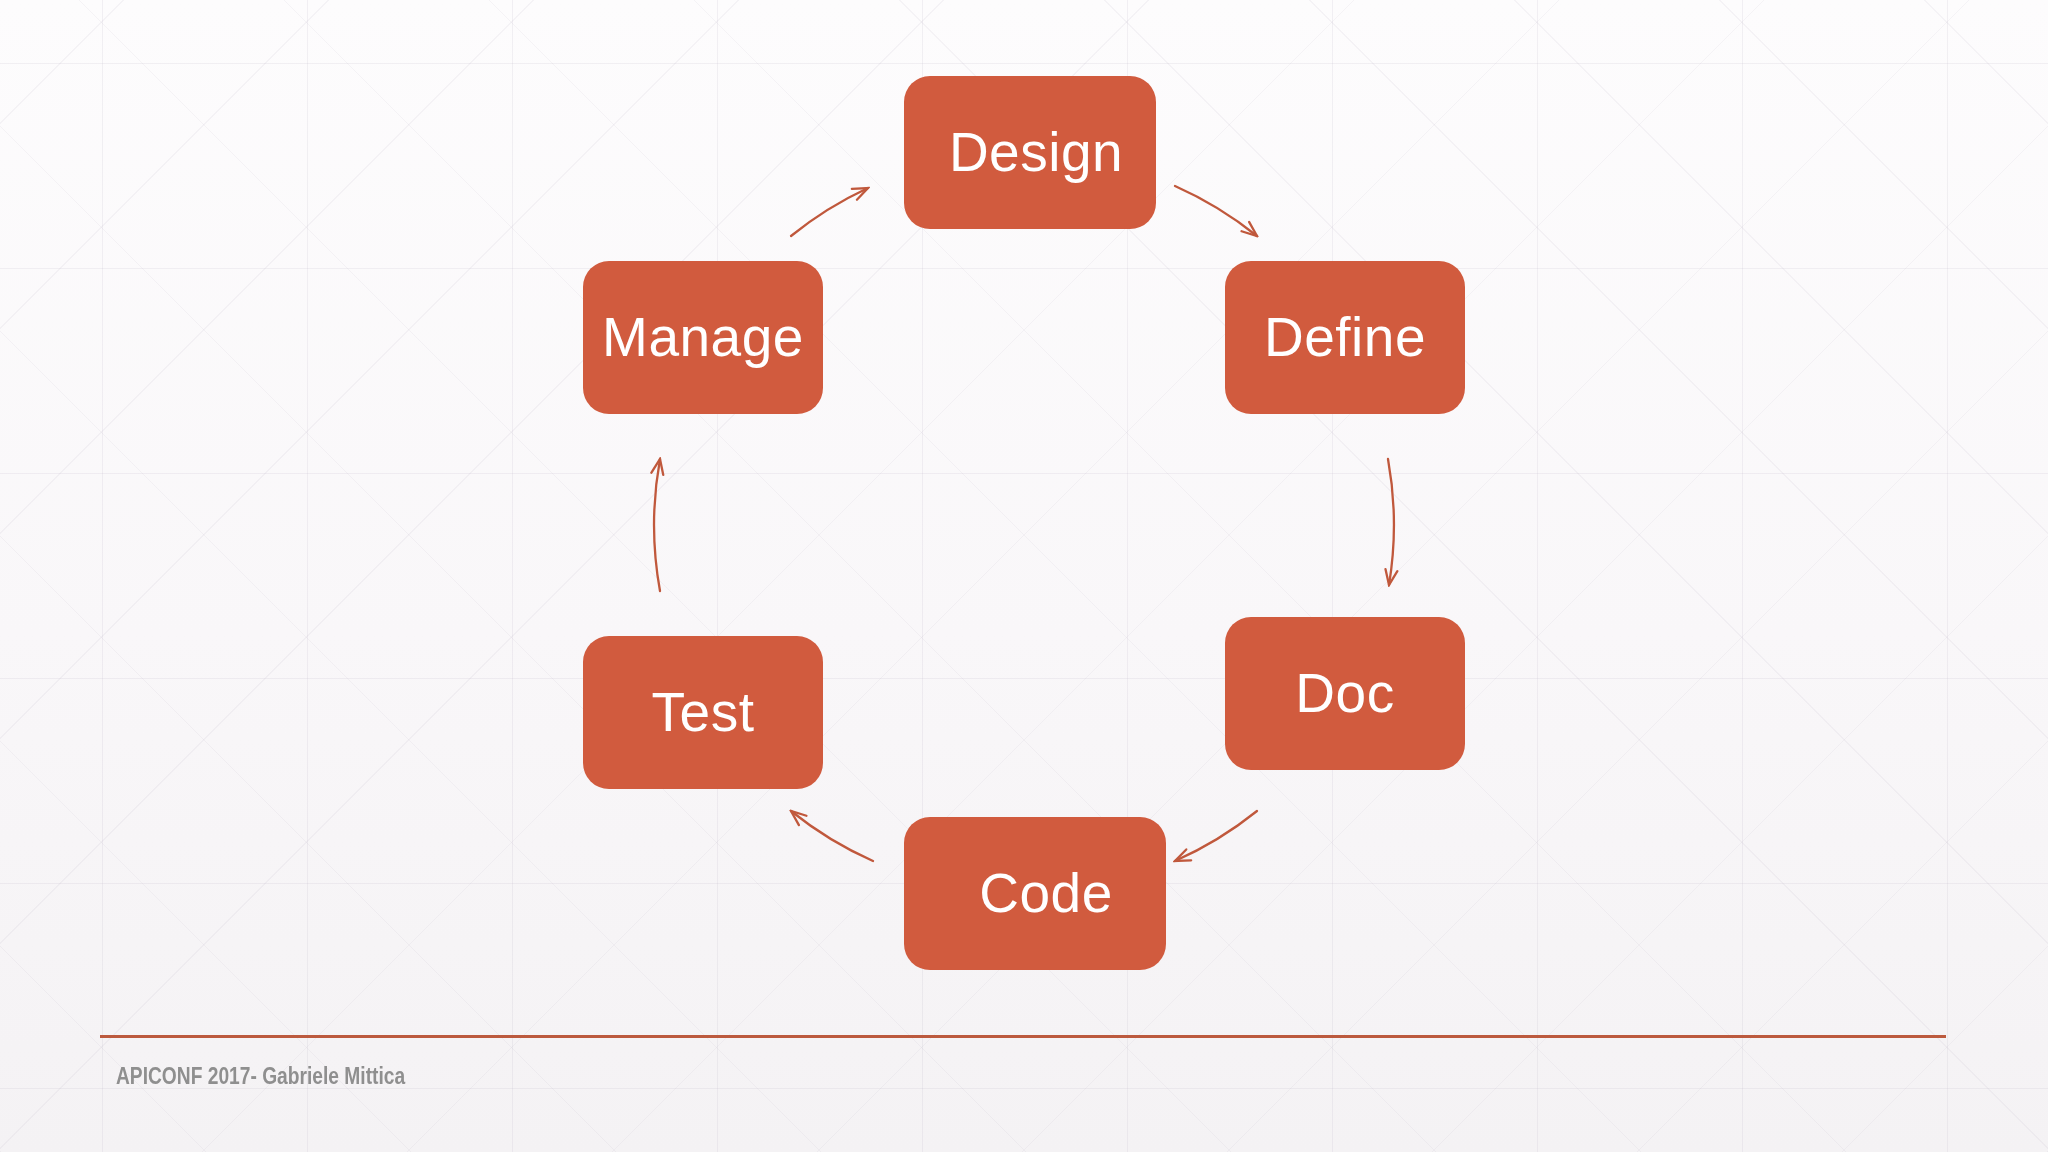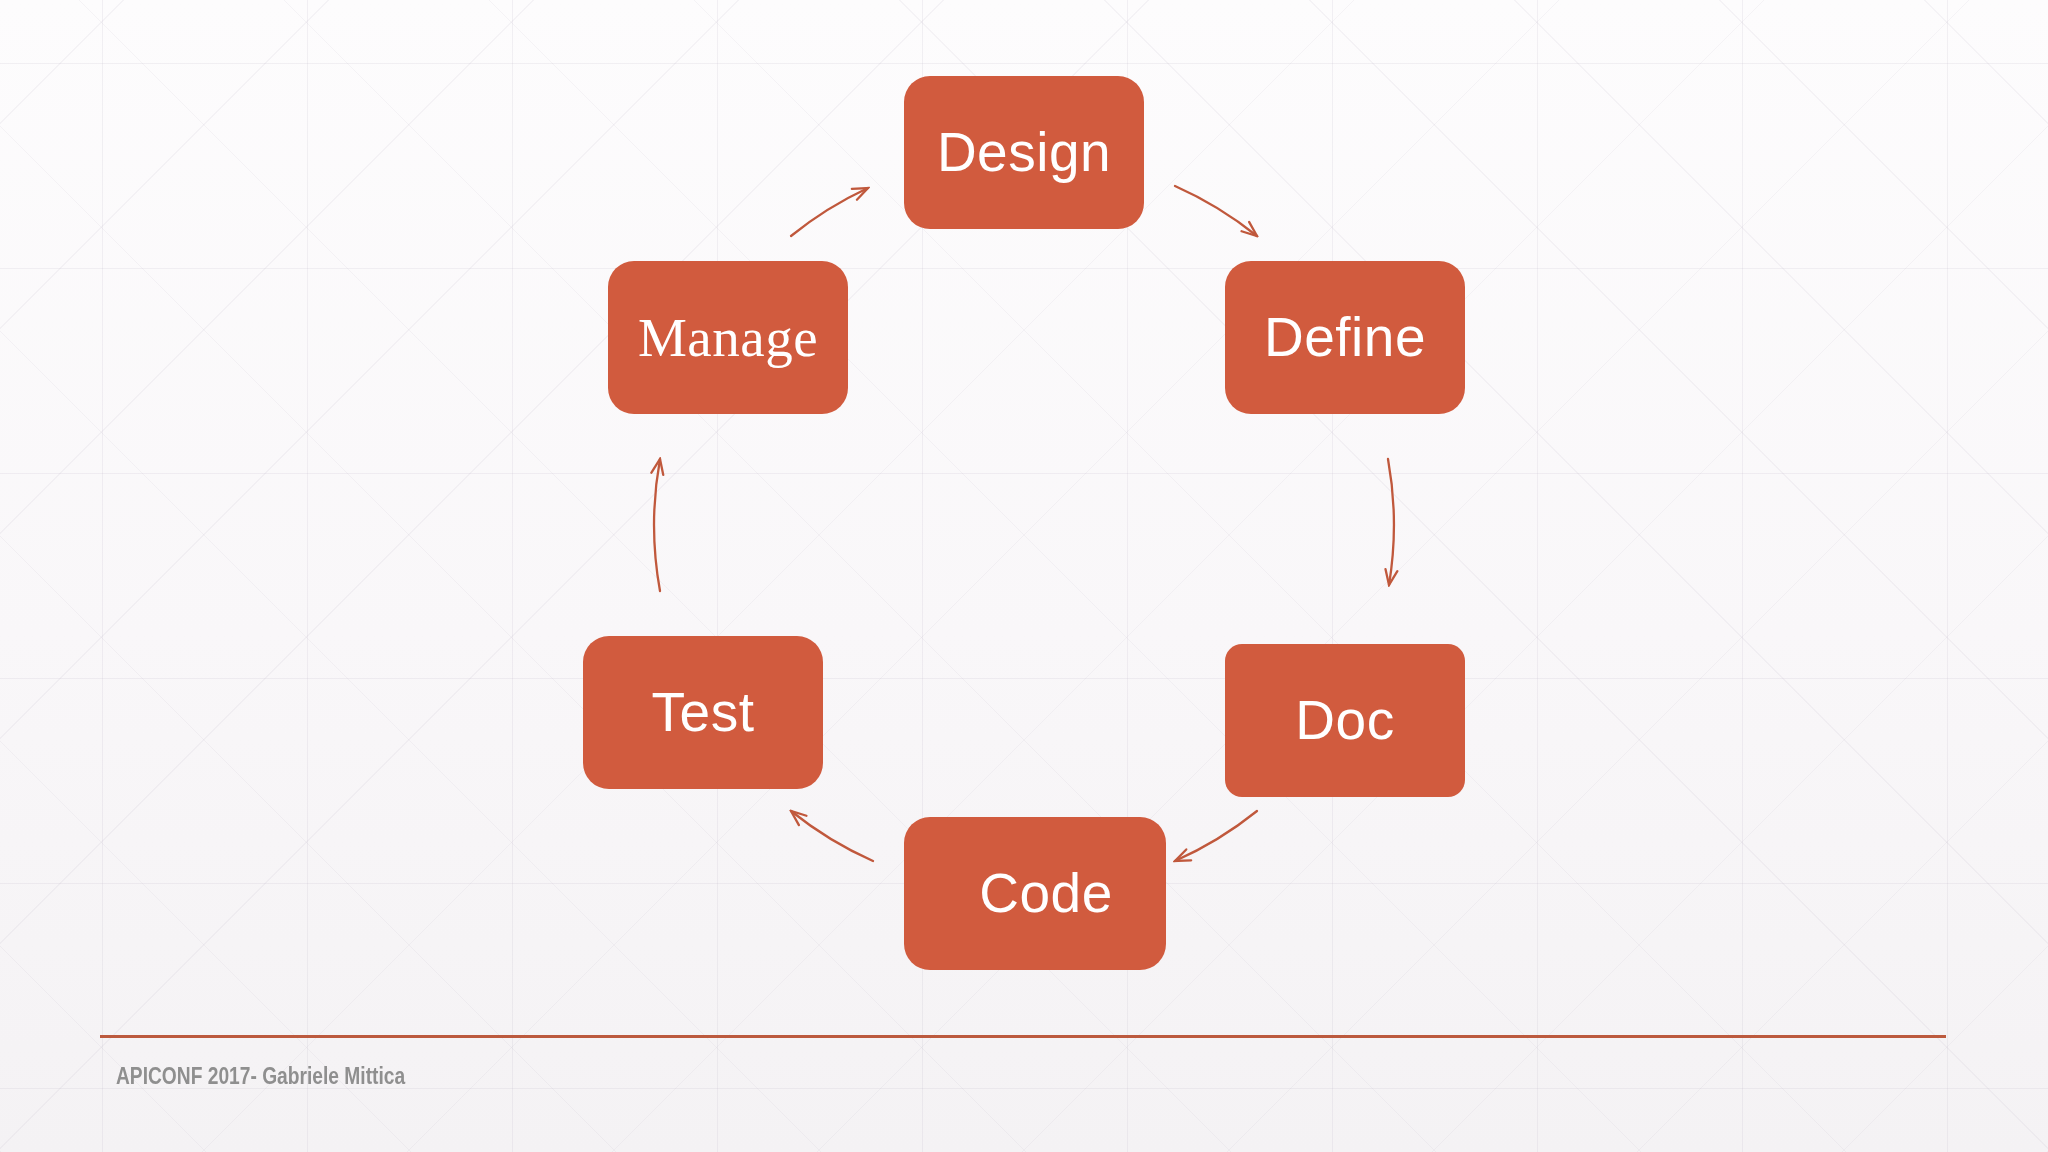--- a/index.html
+++ b/index.html
@@ -30,26 +30,26 @@
     border-radius: 26px;
     background: #d15b3e;
     display: flex;
     align-items: center;
     justify-content: center;
     color: #ffffff;
     font-size: 55px;
     line-height: 1;
     letter-spacing: 0.5px;
   }
-  .n-design { left: 904px;  top: 76px;  }
+  .n-design { left: 904px;  top: 76px; padding-left: 12px;  }
   .n-define { left: 1225px; top: 261px; text-align: center; }
-  .n-doc    { left: 1225px; top: 644px; border-radius: 17px; }
+  .n-doc    { left: 1225px; top: 617px; }
   .n-code   { left: 904px;  top: 817px; padding-left: 22px; }
   .n-test   { left: 583px;  top: 636px; }
-  .n-manage { left: 608px;  top: 261px; font-family: Liberation Serif, serif; }
+  .n-manage { left: 583px;  top: 261px; }
   .arrows-layer {
     position: absolute;
     left: 0; top: 0;
     width: 2048px;
     height: 1152px;
     pointer-events: none;
   }
   .arrows-layer path.flow {
     fill: none;
     stroke: #c0583c;

